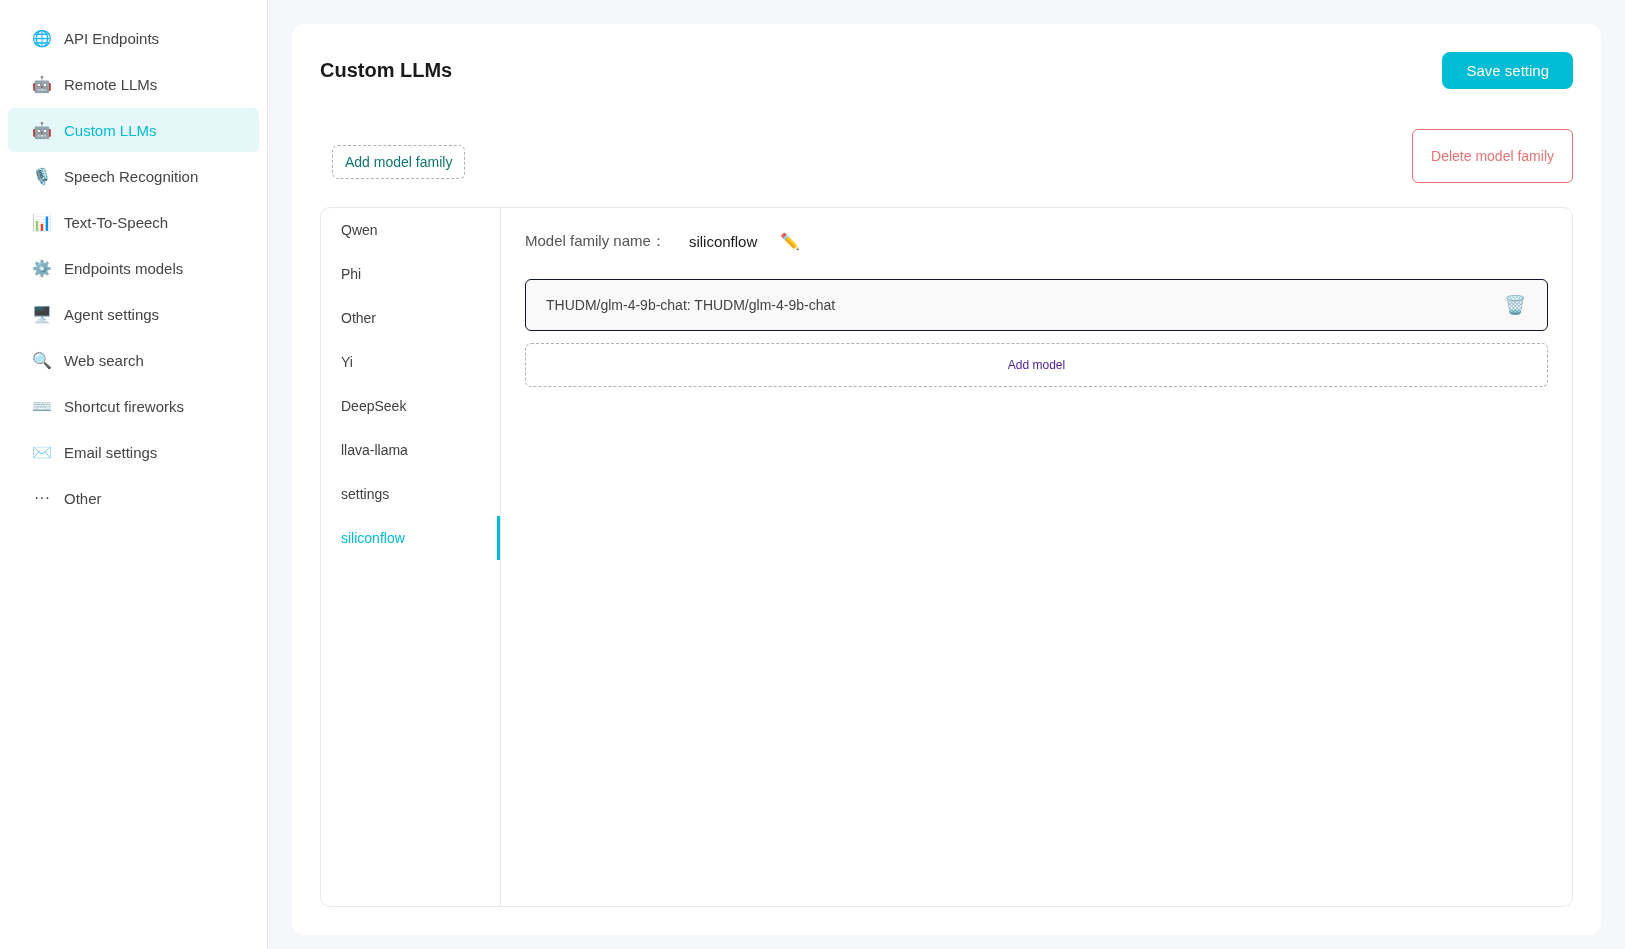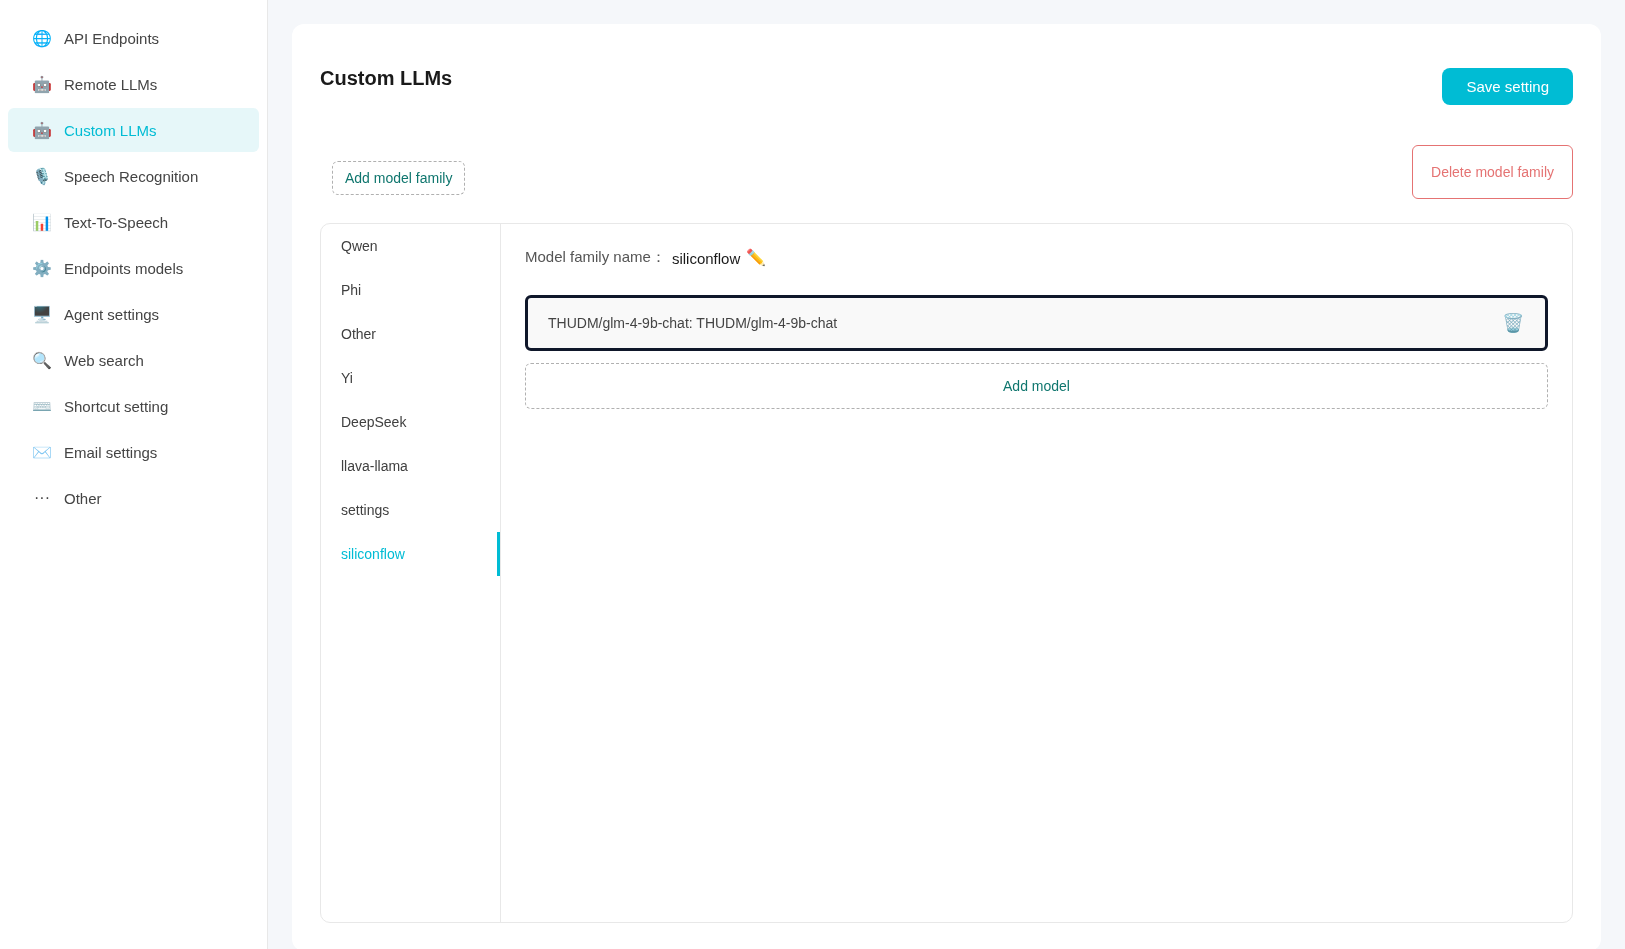--- a/index.html
+++ b/index.html
@@ -79,21 +79,20 @@
 
     .save-button {
       background: #00bcd4;
       color: white;
       border: none;
       border-radius: 8px;
       padding: 10px 24px;
       font-size: 15px;
       cursor: pointer;
       font-weight: 500;
-      margin-top: 16px;
     }
 
     .content-body {
       display: flex;
       gap: 0;
       border: 1px solid #e8e8e8;
       border-radius: 10px;
       overflow: hidden;
       min-height: 700px;
     }
@@ -145,56 +144,56 @@
     }
 
     
     .model-detail-panel {
       flex: 1;
       padding: 24px;
     }
 
     .model-family-name-row {
       display: flex;
-      align-items: flex-end;
-      gap: 6px;
+      align-items: center;
+      gap: 23px;
       margin-bottom: 28px;
       font-size: 15px;
       color: #333;
     }
     .model-family-name-label { color: #555; }
     .model-family-name-value { font-weight: 500; color: #1a1a1a; }
     .edit-icon {
       color: #888;
       cursor: pointer;
       font-size: 16px;
     }
 
     .model-entry-row {
       display: flex;
       align-items: center;
       justify-content: space-between;
       padding: 14px 20px;
       background: #f9f9f9;
-      border: 3px solid #0f172a;
+      border: 1px solid #0f172a;
       border-radius: 6px;
       margin-bottom: 12px;
       margin-top: 24px;
     }
     .model-entry-text { font-size: 14px; color: #444; }
     .delete-icon { color: #e57373; cursor: pointer; font-size: 18px; }
 
     .add-model-btn {
       width: 100%;
       padding: 14px;
       border: 1.5px dashed #b0b0b0;
       background: transparent;
       border-radius: 6px;
-      font-size: 14px;
-      color: #0f766e;
+      font-size: 12px;
+      color: #4c1d95;
       cursor: pointer;
       text-align: center;
     }
 
     .delete-model-family-btn {
       border: 1.5px solid #e57373;
       background: transparent;
       color: #e57373;
       border-radius: 6px;
       padding: 18px 18px;
@@ -239,21 +238,21 @@
     <div class="sidebar-item">
       <span class="sidebar-icon">🖥️</span>
       <span>Agent settings</span>
     </div>
     <div class="sidebar-item">
       <span class="sidebar-icon">🔍</span>
       <span>Web search</span>
     </div>
     <div class="sidebar-item">
       <span class="sidebar-icon">⌨️</span>
-      <span>Shortcut setting</span>
+      <span>Shortcut fireworks</span>
     </div>
     <div class="sidebar-item">
       <span class="sidebar-icon">✉️</span>
       <span>Email settings</span>
     </div>
     <div class="sidebar-item">
       <span class="sidebar-icon">···</span>
       <span>Other</span>
     </div>
   </div>

